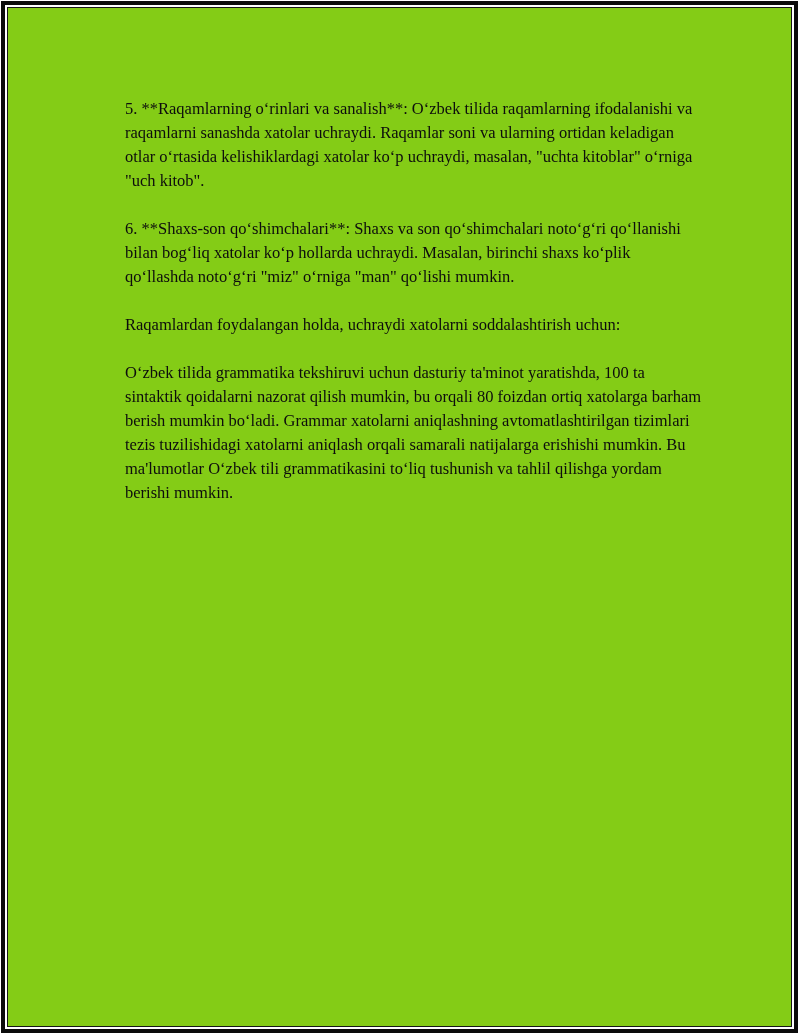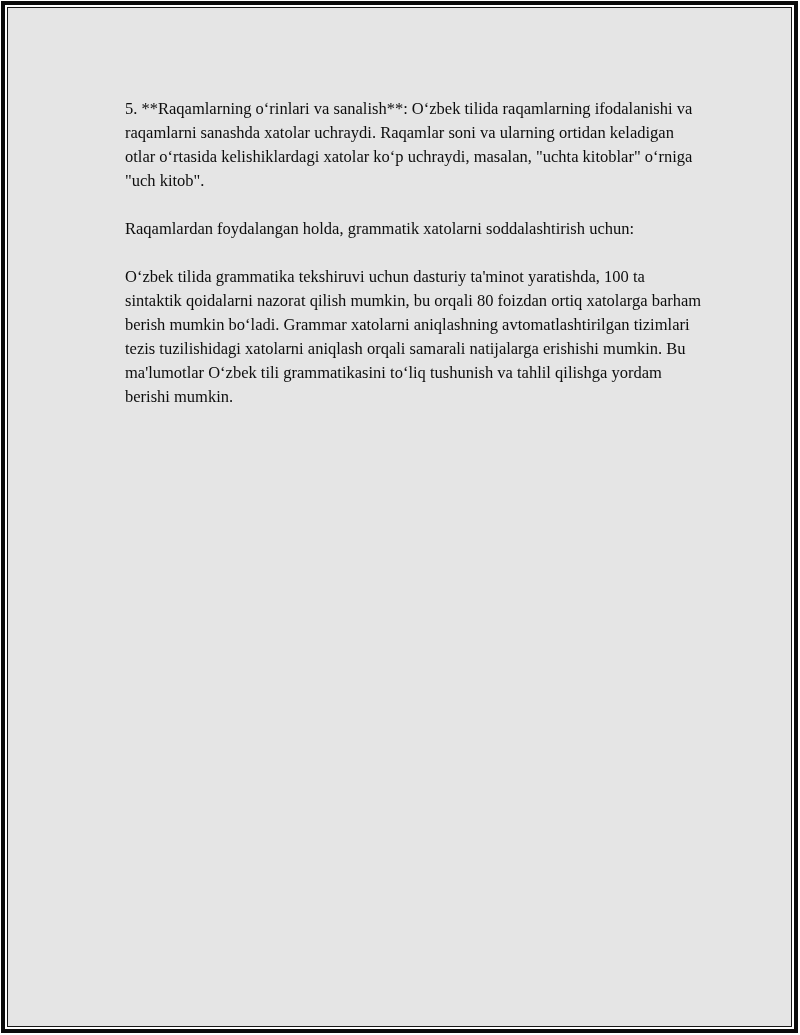--- a/index.html
+++ b/index.html
@@ -18,21 +18,21 @@
     bottom: 2px;
     border: 4px solid #0b0b0b;
   }
   .frame-inner {
     position: absolute;
     left: 2px;
     top: 2px;
     right: 2px;
     bottom: 2px;
     border: 1px solid #161616;
-    background: #e5e5e5;
+    background: #84cc16;
   }
   .content {
     position: absolute;
     left: 117px;
     top: 89px;
     width: 578px;
     font-family: "Liberation Serif", "DejaVu Serif", serif;
     font-size: 16.5px;
     line-height: 24px;
     color: #0d0d0d;
@@ -44,17 +44,18 @@
     white-space: pre-wrap;
   }
 </style>
 </head>
 <body>
 
 <div class="frame-outer">
   <div class="frame-inner">
     <div class="content">
       <p>5. **Raqamlarning o‘rinlari va sanalish**: O‘zbek tilida raqamlarning ifodalanishi va raqamlarni sanashda xatolar uchraydi. Raqamlar soni va ularning ortidan keladigan otlar o‘rtasida kelishiklardagi xatolar ko‘p uchraydi, masalan, "uchta kitoblar" o‘rniga "uch kitob".</p>
-      <p>Raqamlardan foydalangan holda, grammatik xatolarni soddalashtirish uchun:</p>
+      <p>6. **Shaxs-son qo‘shimchalari**: Shaxs va son qo‘shimchalari noto‘g‘ri qo‘llanishi bilan bog‘liq xatolar ko‘p hollarda uchraydi. Masalan, birinchi shaxs ko‘plik qo‘llashda noto‘g‘ri "miz" o‘rniga "man" qo‘lishi mumkin.</p>
+      <p>Raqamlardan foydalangan holda, uchraydi xatolarni soddalashtirish uchun:</p>
       <p>O‘zbek tilida grammatika tekshiruvi uchun dasturiy ta'minot yaratishda, 100 ta sintaktik qoidalarni nazorat qilish mumkin, bu orqali 80 foizdan ortiq xatolarga barham berish mumkin bo‘ladi. Grammar xatolarni aniqlashning avtomatlashtirilgan tizimlari tezis tuzilishidagi xatolarni aniqlash orqali samarali natijalarga erishishi mumkin. Bu ma'lumotlar O‘zbek tili grammatikasini to‘liq tushunish va tahlil qilishga yordam berishi mumkin.</p>
     </div>
   </div>
 </div>
 
 </body></html>

